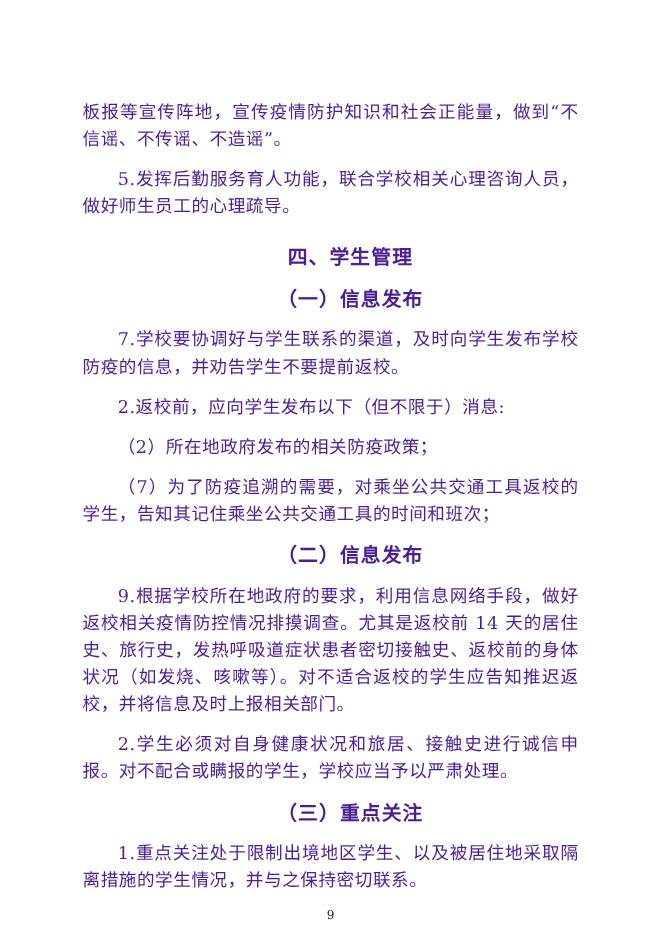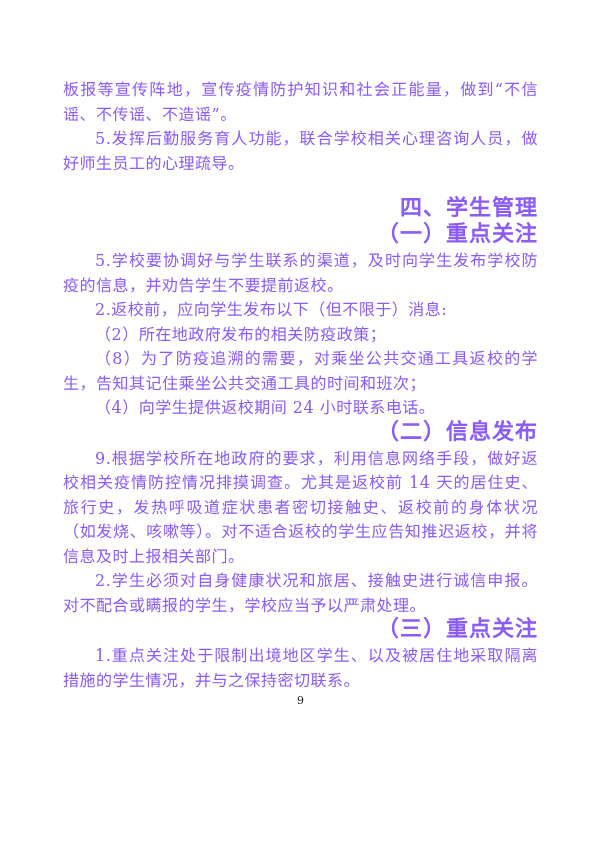--- a/index.html
+++ b/index.html
@@ -14,66 +14,65 @@
   }
   .page {
     box-sizing: border-box;
     width: 600px;
     height: 849px;
     padding: 78px 62px 0 63px;
     background: #ffffff;
     color: #1c1c1c;
   }
   .content p {
-    margin: 0;
+    margin: 12px;
     font-family: "DejaVu Serif", "Liberation Serif", serif;
     font-size: 16px;
     line-height: 24.5px;
     letter-spacing: 0.5px;
     text-align: justify;
     text-justify: inter-character;
     text-indent: 2em;
-    color: #8b5cf6;
+    color: #4c1d95;
   }
   .content p.no-indent {
     text-indent: 0;
   }
   .content p.heading {
-    font-family: Liberation Mono, monospace;
+    font-family: Liberation Sans, sans-serif;
     font-weight: bold;
-    font-size: 22px;
+    font-size: 18px;
     line-height: 26px;
     letter-spacing: 1px;
-    text-align: right;
+    text-align: center;
   }
   .content p.gap-above {
     margin-top: 21px;
   }
   .page-number {
     margin-top: 1px;
     text-align: center;
     font-family: "DejaVu Serif", "Liberation Serif", serif;
     font-size: 11px;
     color: #1c1c1c;
   }
 </style>
 </head>
 <body>
 
 <div class="page">
   <div class="content" id="doc-content">
       <p class="no-indent ">板报等宣传阵地，宣传疫情防护知识和社会正能量，做到“不信谣、不传谣、不造谣”。</p>
       <p class="">5.发挥后勤服务育人功能，联合学校相关心理咨询人员，做好师生员工的心理疏导。</p>
       <p class="heading gap-above">四、学生管理</p>
-      <p class="heading ">（一）重点关注</p>
-      <p class="">5.学校要协调好与学生联系的渠道，及时向学生发布学校防疫的信息，并劝告学生不要提前返校。</p>
+      <p class="heading ">（一）信息发布</p>
+      <p class="">7.学校要协调好与学生联系的渠道，及时向学生发布学校防疫的信息，并劝告学生不要提前返校。</p>
       <p class="">2.返校前，应向学生发布以下（但不限于）消息:</p>
       <p class="">（2）所在地政府发布的相关防疫政策；</p>
-      <p class="">（8）为了防疫追溯的需要，对乘坐公共交通工具返校的学生，告知其记住乘坐公共交通工具的时间和班次；</p>
-      <p class="">（4）向学生提供返校期间 24 小时联系电话。</p>
+      <p class="">（7）为了防疫追溯的需要，对乘坐公共交通工具返校的学生，告知其记住乘坐公共交通工具的时间和班次；</p>
       <p class="heading ">（二）信息发布</p>
       <p class="">9.根据学校所在地政府的要求，利用信息网络手段，做好返校相关疫情防控情况排摸调查。尤其是返校前 14 天的居住史、旅行史，发热呼吸道症状患者密切接触史、返校前的身体状况（如发烧、咳嗽等）。对不适合返校的学生应告知推迟返校，并将信息及时上报相关部门。</p>
       <p class="">2.学生必须对自身健康状况和旅居、接触史进行诚信申报。对不配合或瞒报的学生，学校应当予以严肃处理。</p>
       <p class="heading ">（三）重点关注</p>
       <p class="">1.重点关注处于限制出境地区学生、以及被居住地采取隔离措施的学生情况，并与之保持密切联系。</p>
     </div>
   <div class="page-number">9</div>
 </div>
 
 </body></html>

